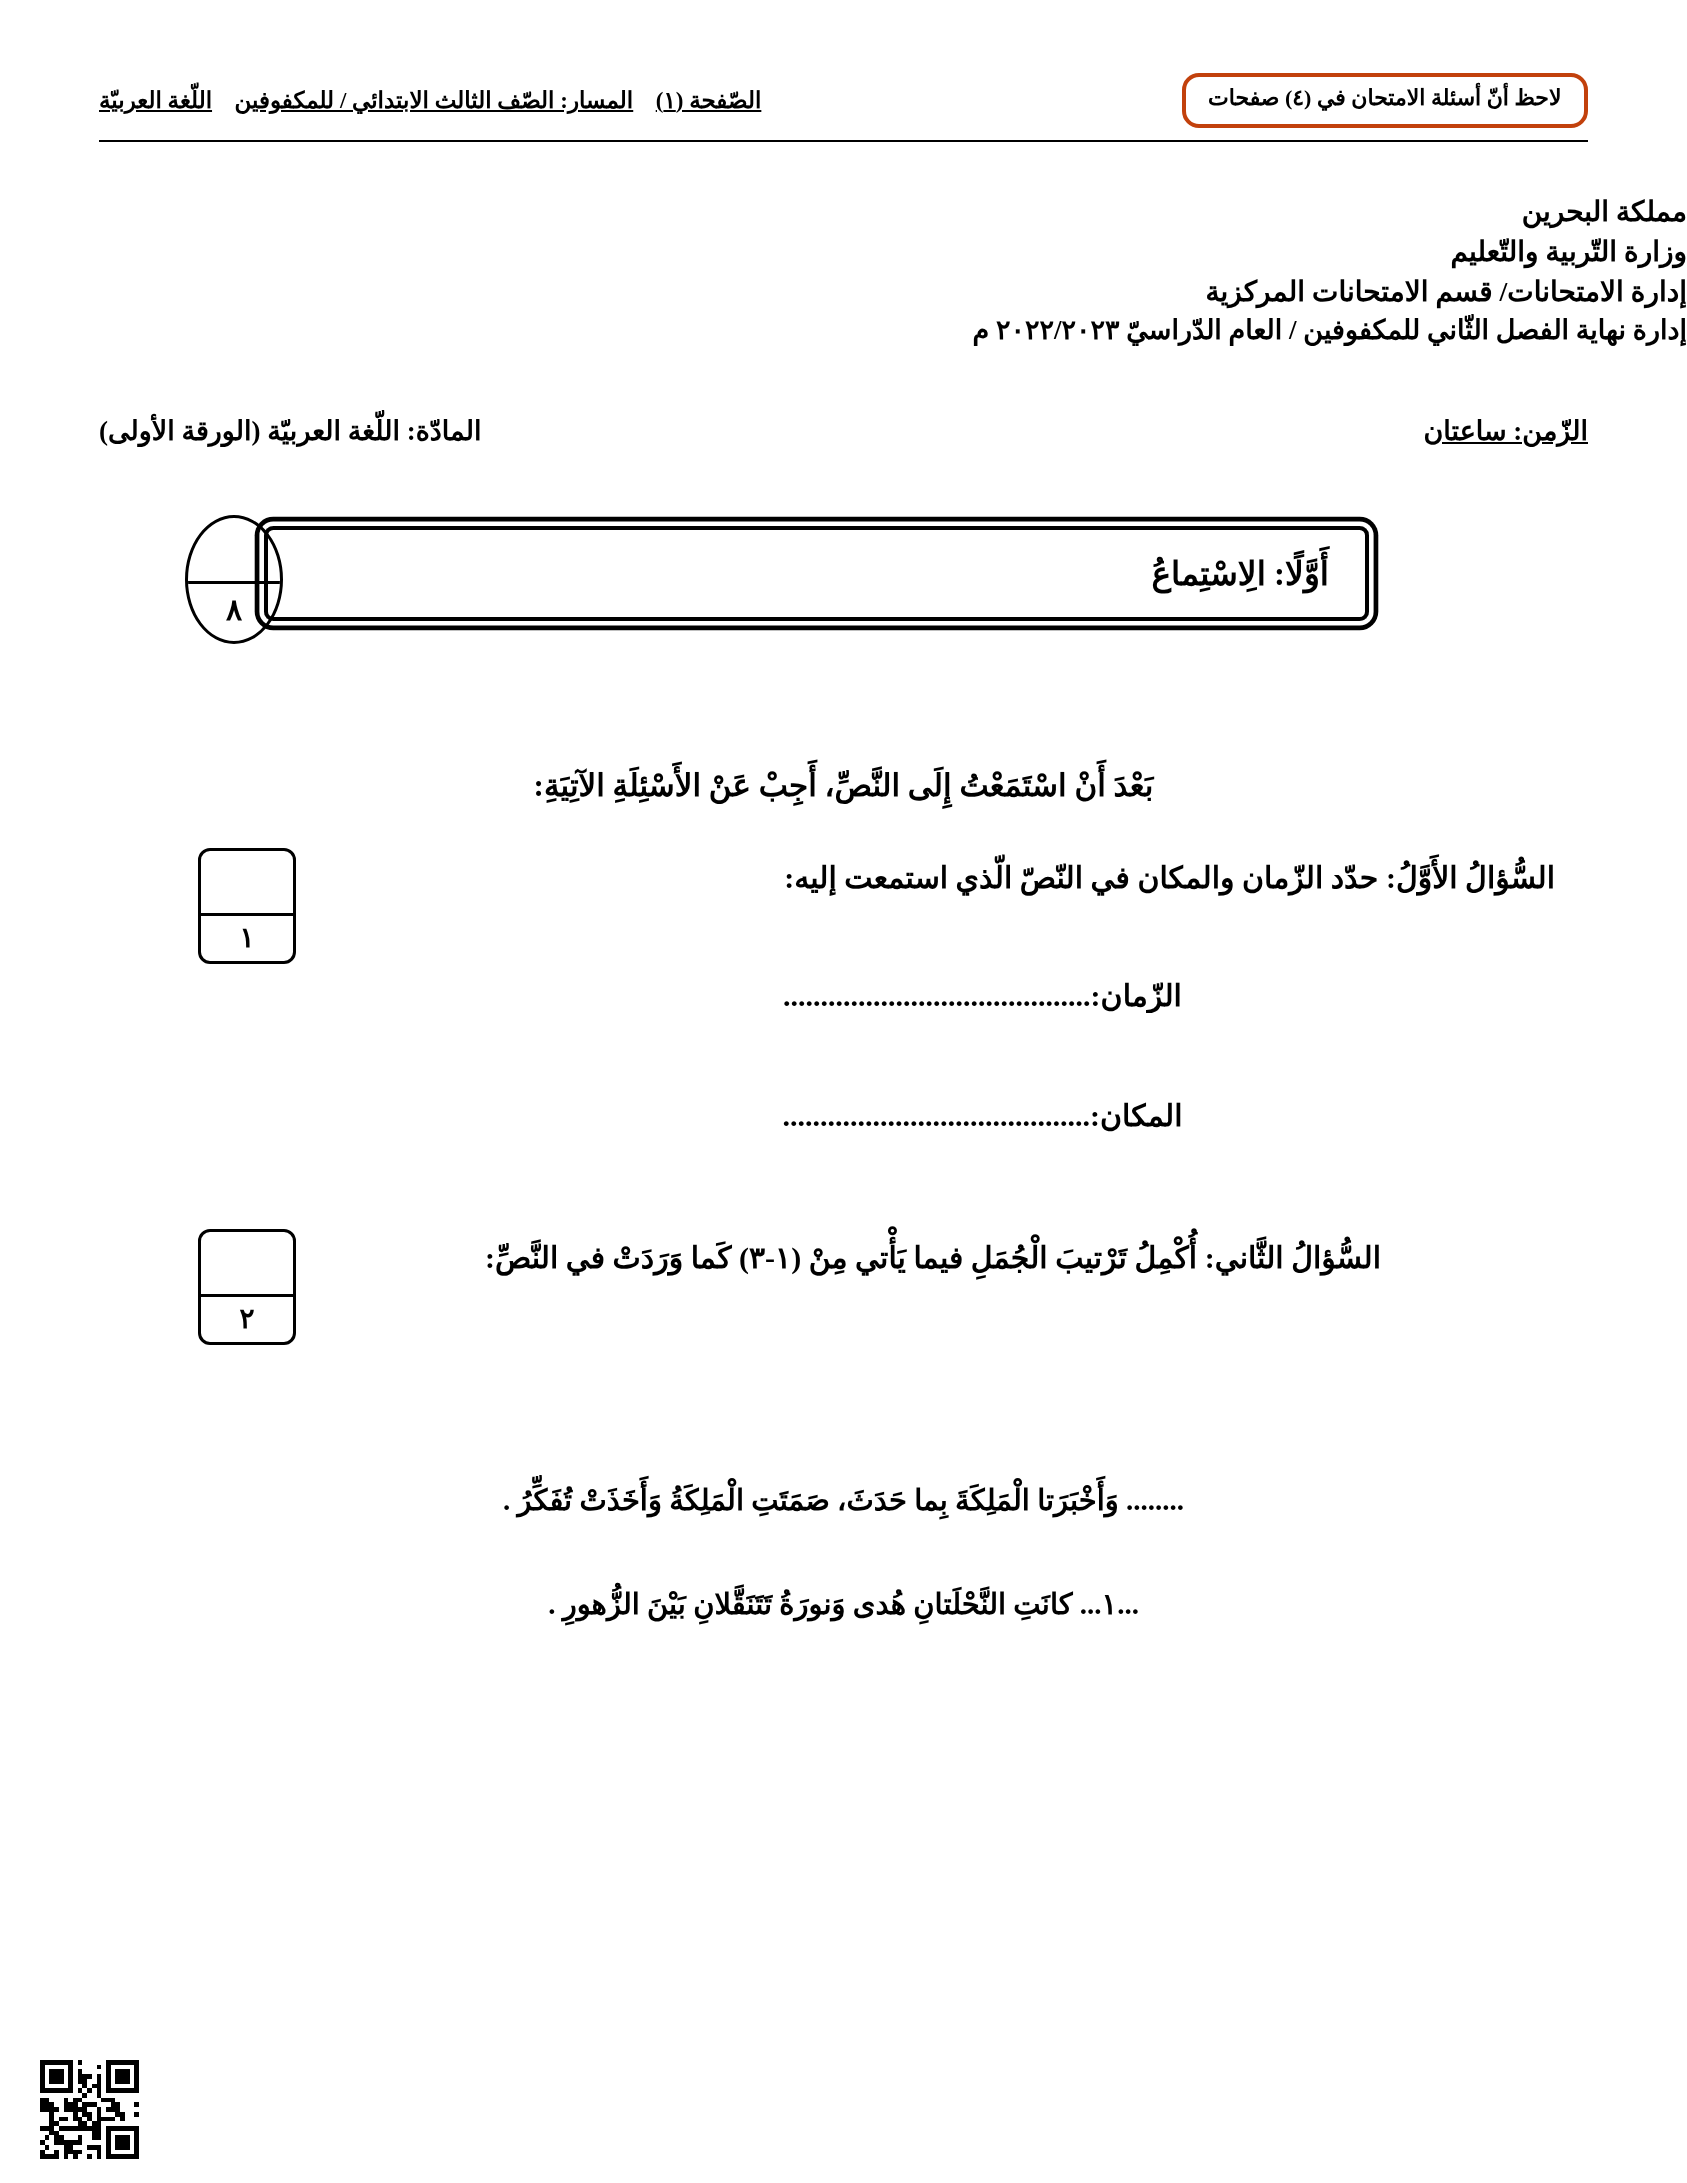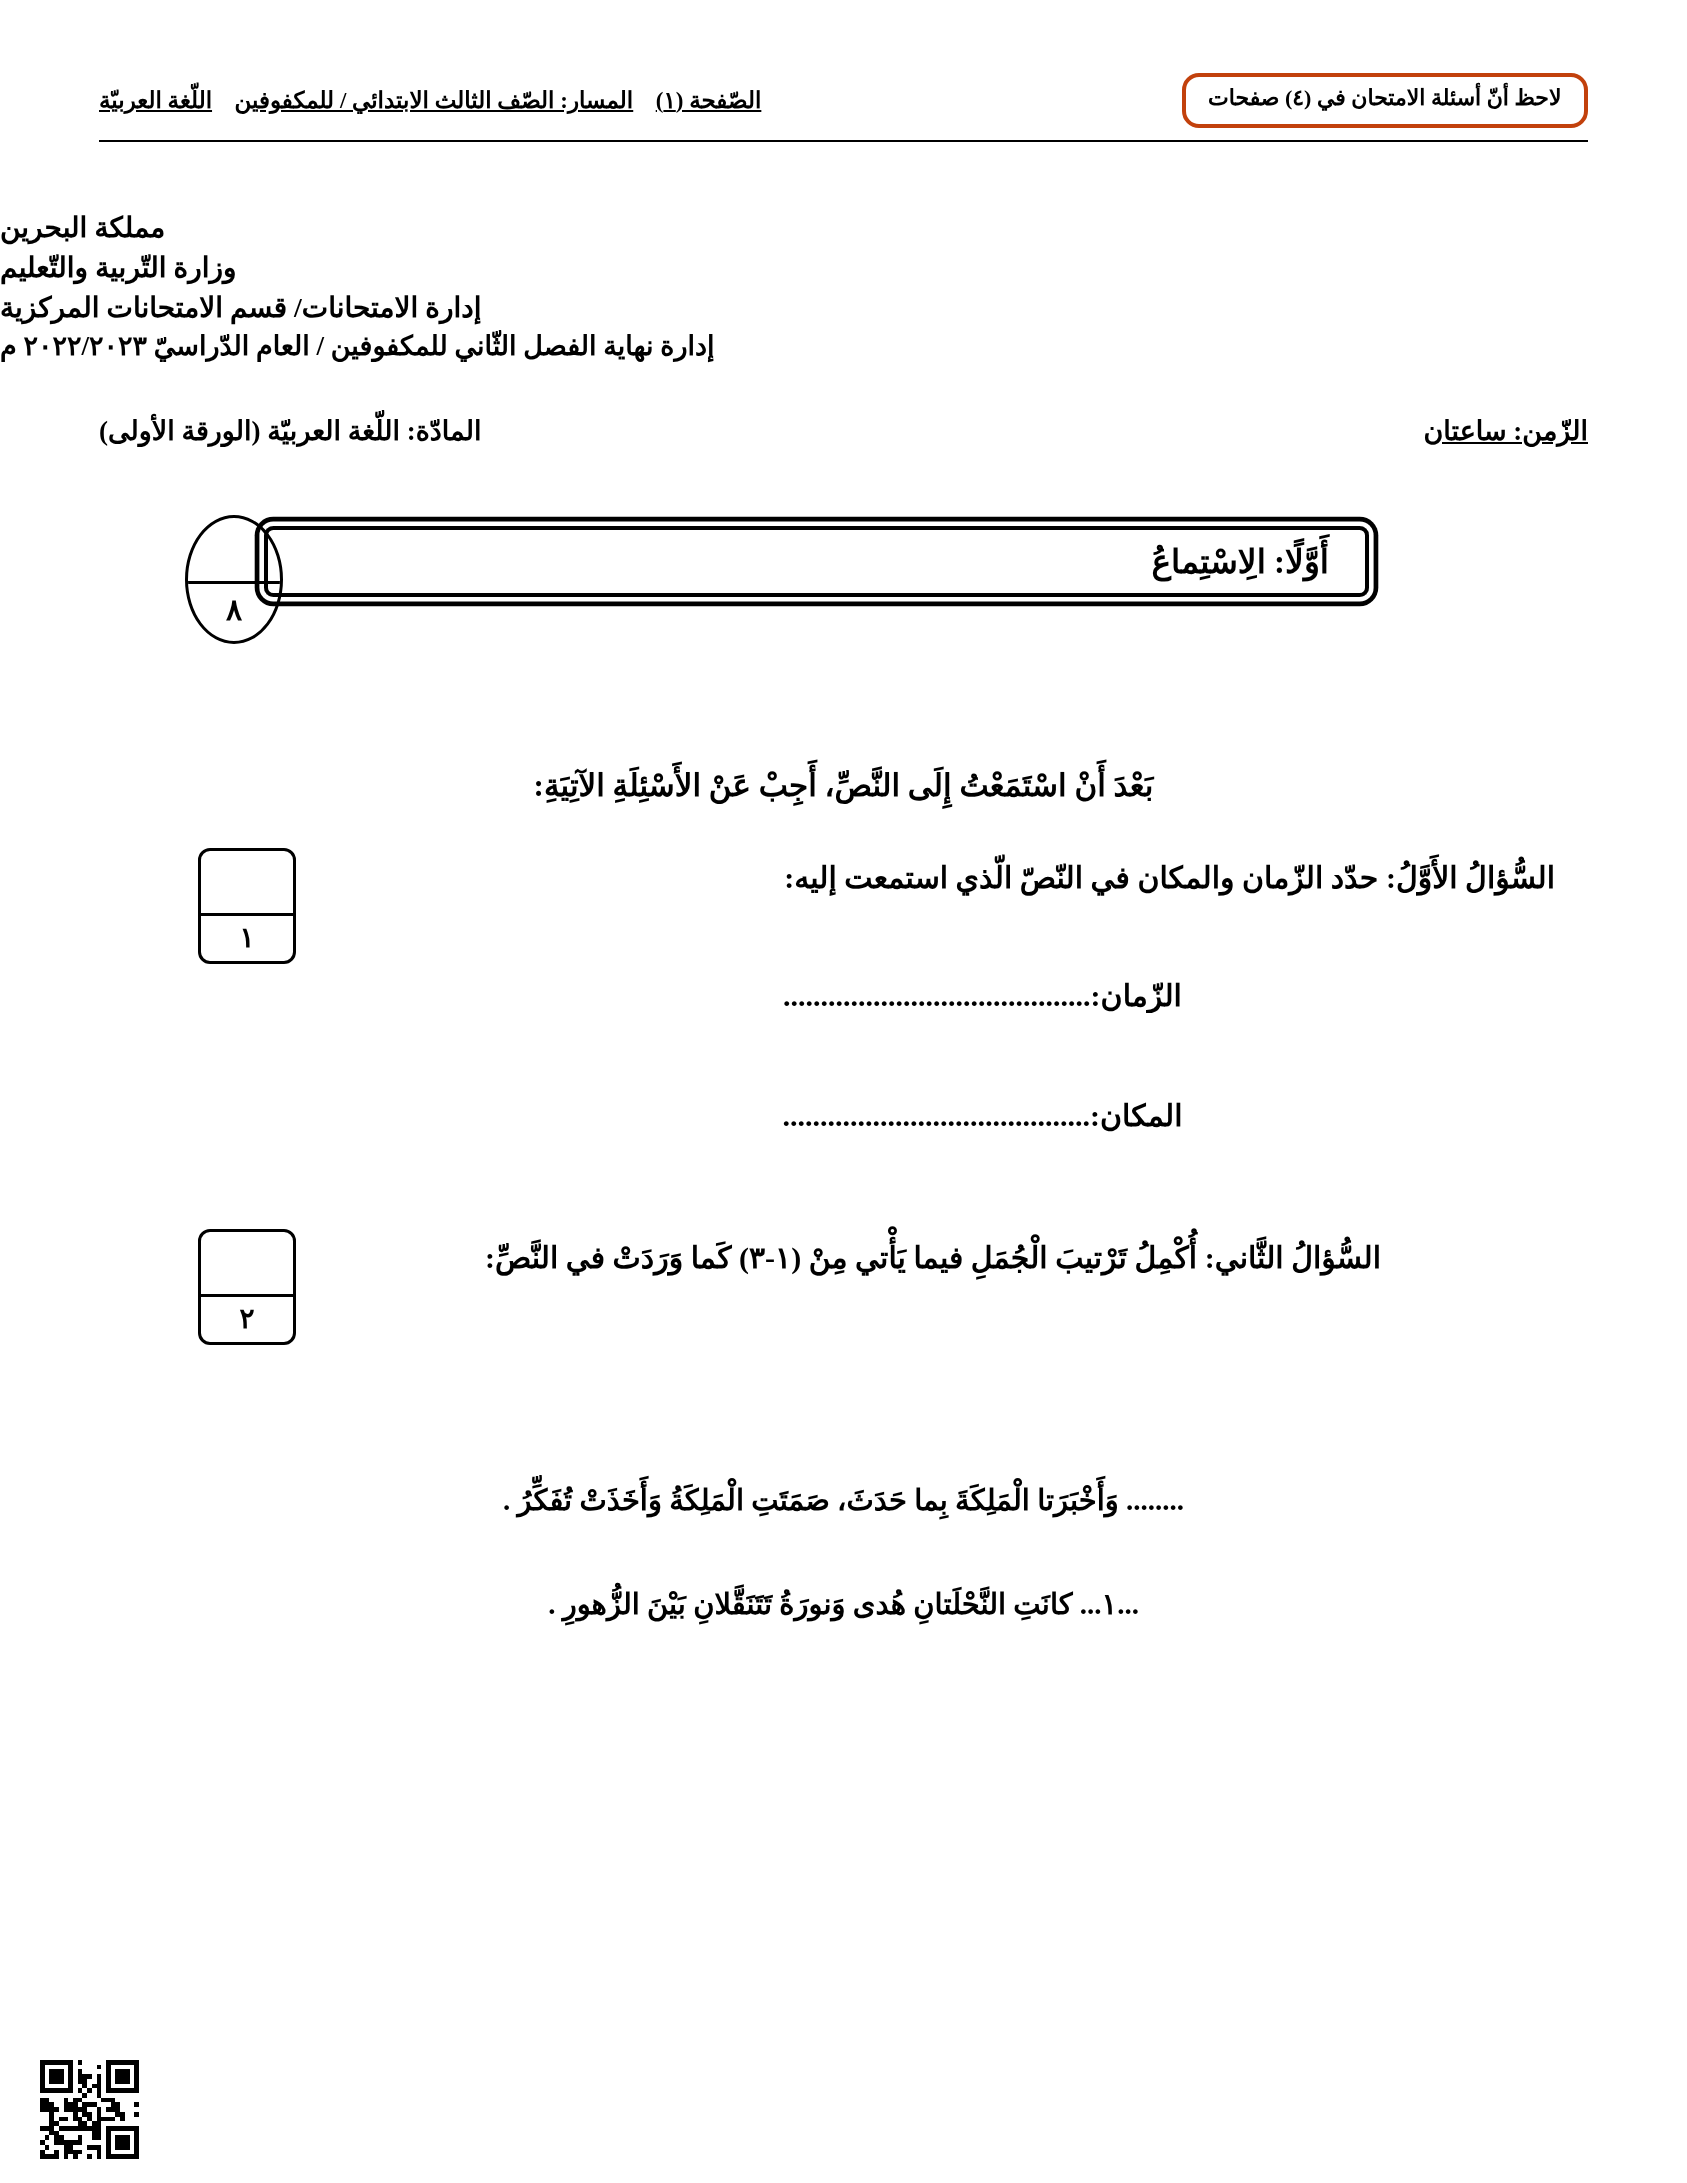--- a/index.html
+++ b/index.html
@@ -66,24 +66,24 @@
     top: 140px;
     right: 99px;
     left: 99px;
     height: 2px;
     background: #000;
   }
 
   
   .ministry-block {
     position: absolute;
-    top: 208px;
+    top: 192px;
     left: 0;
     right: 0;
-    text-align: left;
+    text-align: right;
     line-height: 1.42;
     font-size: 28px;
     font-weight: bold;
   }
   .ministry-block div { margin: 0; }
   .ministry-line-4 { font-size: 27px; }
   .ministry-line-4 b { font-weight: bold; }
 
   
   .subject-row {
@@ -106,21 +106,21 @@
     top: 515px;
     right: 318px;
     left: 185px;
     height: 126px;
   }
   .banner-box {
     position: absolute;
     top: 10.6px;
     right: 0;
     left: 79px;
-    height: 71px;
+    height: 95px;
     border: 4.6px solid #000;
     border-radius: 9.3px;
     box-shadow: 0 0 0 4.6px #fff, 0 0 0 9.3px #000;
     box-sizing: border-box;
     display: flex;
     align-items: center;
     justify-content: flex-start;
     padding-right: 36px;
   }
   .banner-title {

